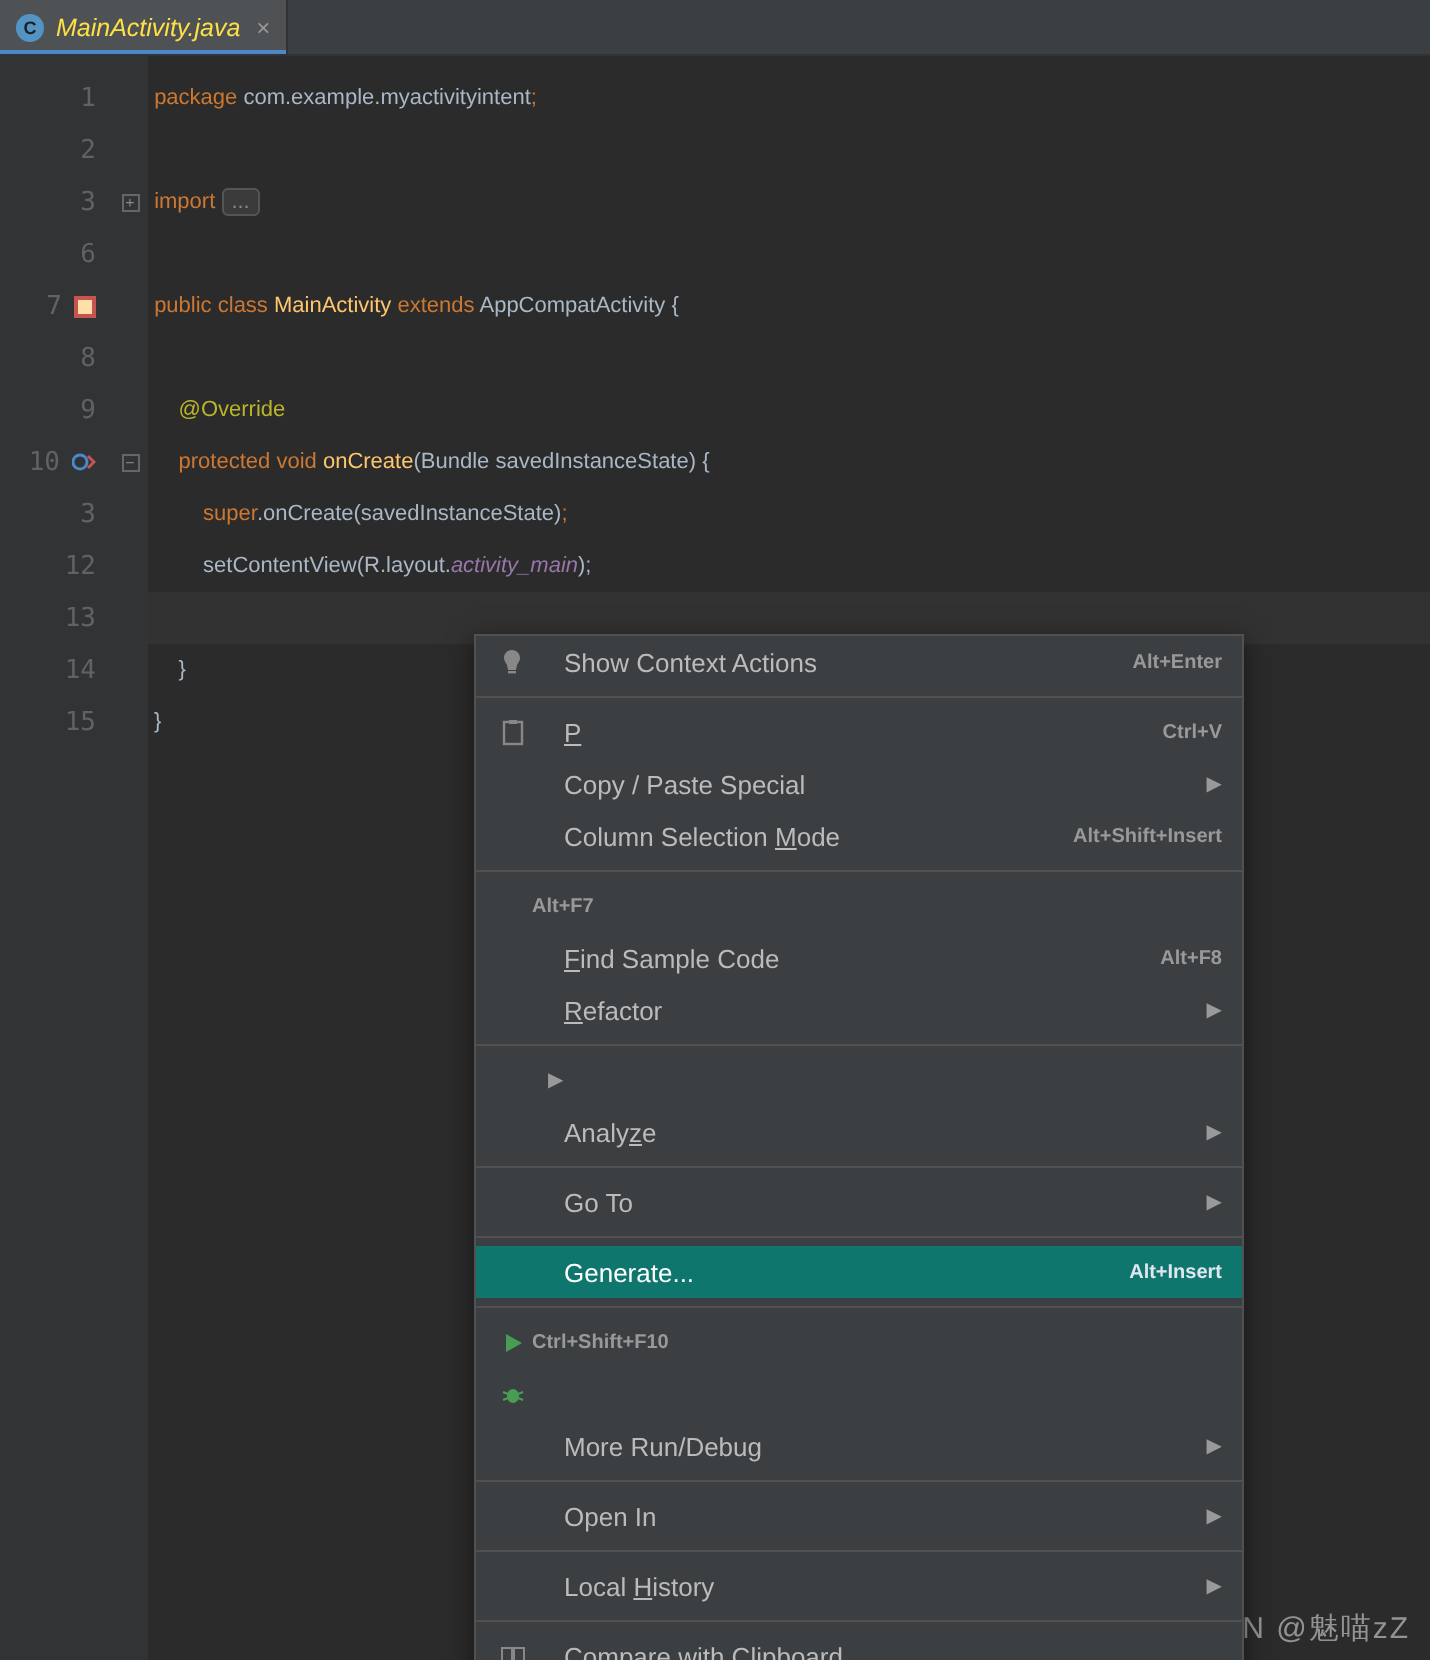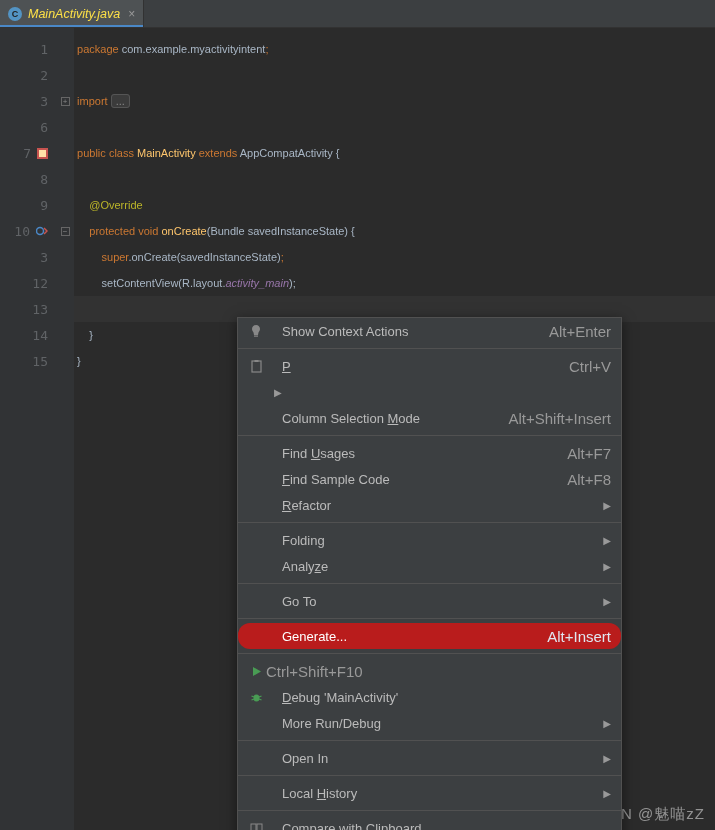--- a/index.html
+++ b/index.html
@@ -126,24 +126,24 @@
   }
   .menu-item {
     height: 26px;
     display: flex;
     align-items: center;
     padding: 0 10px 0 8px;
     color: #bbb;
     font-size: 13px;
     cursor: pointer;
   }
-  .menu-item.selected { background: #b91c1c; color: #fff; border-radius: 12px; }
+  .menu-item.selected { background: #0f766e; color: #fff; }
   .menu-icon { width: 20px; display: flex; justify-content: center; }
   .menu-label { flex: 1; margin-left: 16px; }
-  .menu-short { color: #999; font-size: 15px; }
+  .menu-short { color: #999; font-size: 10px; font-weight: bold; }
   .menu-item.selected .menu-short { color: #e0e6f0; text-align: center; }
   .menu-arrow { color: #999; font-size: 10px; margin-left: 8px; }
   .menu-sep { height: 1px; background: #515151; margin: 4px 0; }
   .u { text-decoration: underline; }
   .watermark {
     position: absolute;
     right: 10px;
     bottom: 6px;
     color: #d8d8d8;
     opacity: 0.6;
@@ -270,47 +270,46 @@
         <svg width="13" height="13" viewBox="0 0 13 13">
           <rect x="2" y="1" width="9" height="11" fill="none" stroke="#888" stroke-width="1.2"></rect>
           <rect x="4.5" y="0" width="4" height="2" fill="#888"></rect>
         </svg>
       </span>
     <span class="menu-label"><span class="u">P</span><span></span></span>
     <span class="menu-short">Ctrl+V</span>
   </div>
   <div class="menu-item">
     <span class="menu-icon"></span>
+    <span class="menu-label">Copy / Paste Special</span>
     <span class="menu-arrow">▶</span>
   </div>
   <div class="menu-item">
     <span class="menu-icon"></span>
     <span class="menu-label">Column Selection <span class="u">M</span>ode</span>
     <span class="menu-short">Alt+Shift+Insert</span>
   </div>
   <div class="menu-sep"></div>
   <div class="menu-item">
     <span class="menu-icon"></span>
-    <span class="menu-label">Find <span class="u">U</span>sages</span>
     <span class="menu-short">Alt+F7</span>
   </div>
   <div class="menu-item">
     <span class="menu-icon"></span>
     <span class="menu-label"><span class="u">F</span>ind Sample Code</span>
     <span class="menu-short">Alt+F8</span>
   </div>
   <div class="menu-item">
     <span class="menu-icon"></span>
     <span class="menu-label"><span class="u">R</span>efactor</span>
     <span class="menu-arrow">▶</span>
   </div>
   <div class="menu-sep"></div>
   <div class="menu-item">
     <span class="menu-icon"></span>
-    <span class="menu-label">Folding</span>
     <span class="menu-arrow">▶</span>
   </div>
   <div class="menu-item">
     <span class="menu-icon"></span>
     <span class="menu-label">Analy<span class="u">z</span>e</span>
     <span class="menu-arrow">▶</span>
   </div>
   <div class="menu-sep"></div>
   <div class="menu-item">
     <span class="menu-icon"></span>
@@ -335,21 +334,20 @@
   <div class="menu-item">
     <span class="menu-icon">
         <svg width="13" height="13" viewBox="0 0 13 13">
           <ellipse cx="6.5" cy="7" rx="3" ry="3.5" fill="#499c54"></ellipse>
           <line x1="1.5" y1="5" x2="4" y2="6" stroke="#499c54" stroke-width="1.2"></line>
           <line x1="11.5" y1="5" x2="9" y2="6" stroke="#499c54" stroke-width="1.2"></line>
           <line x1="1.5" y1="9" x2="4" y2="8" stroke="#499c54" stroke-width="1.2"></line>
           <line x1="11.5" y1="9" x2="9" y2="8" stroke="#499c54" stroke-width="1.2"></line>
         </svg>
       </span>
-    <span class="menu-label"><span class="u">D</span>ebug 'MainActivity'</span>
   </div>
   <div class="menu-item">
     <span class="menu-icon"></span>
     <span class="menu-label">More Run/Debug</span>
     <span class="menu-arrow">▶</span>
   </div>
   <div class="menu-sep"></div>
   <div class="menu-item">
     <span class="menu-icon"></span>
     <span class="menu-label">Open In</span>

